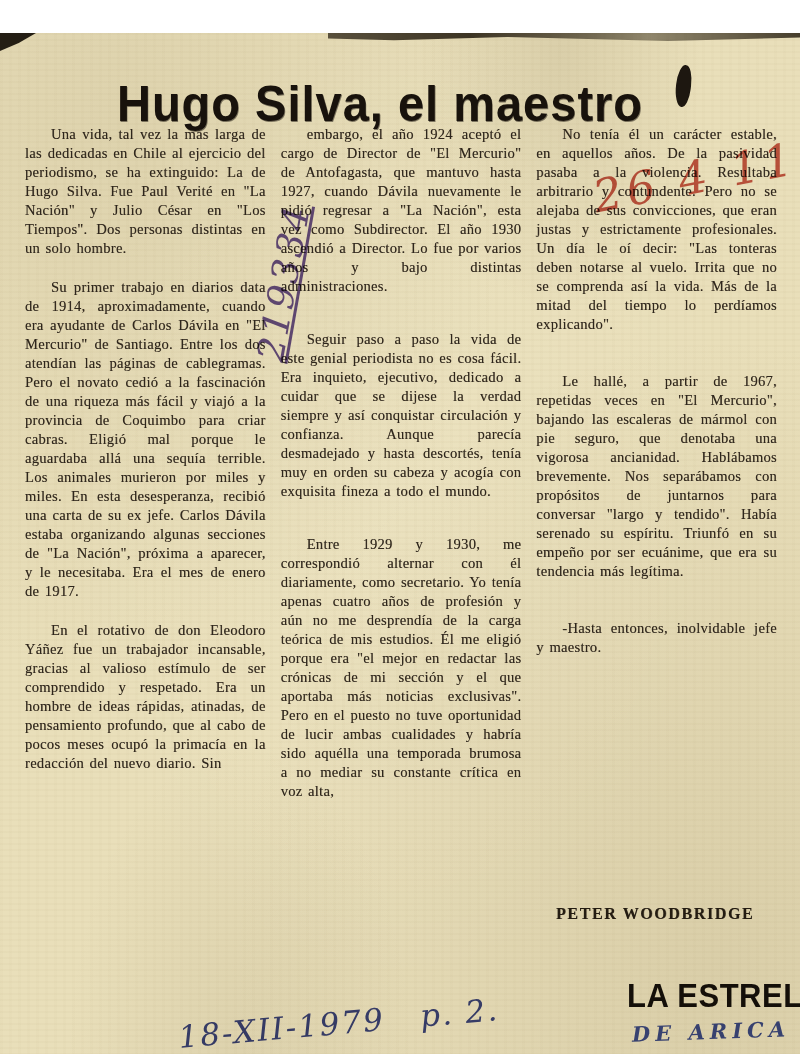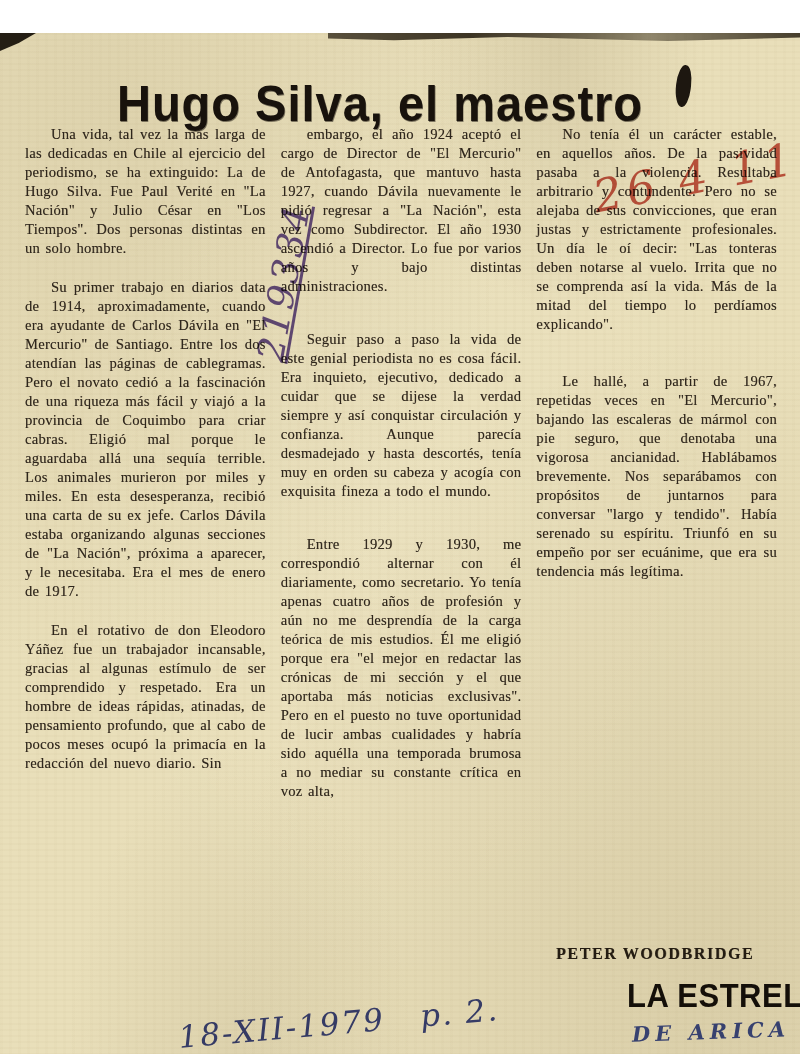--- a/index.html
+++ b/index.html
@@ -57,21 +57,21 @@
     text-align:justify;
     font-size:14.5px;line-height:19px;
     letter-spacing:0.3px;word-spacing:1.6px;
     color:#2e261c;
     text-shadow:0.3px 0.3px 0.5px rgba(60,45,30,0.45);
   }
   .col p{margin:0 0 20px;text-indent:26px;}
   .col.c2 p{margin-bottom:34px;}
   .col.c3 p{margin-bottom:38px;}
   .byline{
-    position:absolute;top:912px;left:556px;
+    position:absolute;top:872px;left:556px;
     font-weight:bold;font-size:16px;letter-spacing:1.6px;
     color:#241c12;white-space:nowrap;
     text-shadow:0.4px 0.4px 0.5px rgba(36,28,18,0.5);
   }
   .pubname{
     position:absolute;top:946px;left:627px;
     font-family:"Liberation Sans", sans-serif;
     font-weight:bold;font-size:31px;letter-spacing:0.5px;
     color:#140f09;white-space:nowrap;
     transform:scaleY(1.05);
@@ -113,30 +113,31 @@
   <div class="corner-mark"></div>
   <div class="top-edge-mark"></div>
   <div class="ink-blob"></div>
 
   <h1 class="headline">Hugo Silva, el maestro</h1>
 
   <div class="columns">
     <div class="col c1">
       <p>Una vida, tal vez la más larga de las dedicadas en Chile al ejercicio del periodismo, se ha extinguido: La de Hugo Silva. Fue Paul Verité en "La Nación" y Julio César en "Los Tiempos". Dos personas distintas en un solo hombre.</p>
       <p>Su primer trabajo en diarios data de 1914, aproximadamente, cuando era ayudante de Carlos Dávila en "El Mercurio" de Santiago. Entre los dos atendían las páginas de cablegramas. Pero el novato cedió a la fascinación de una riqueza más fácil y viajó a la provincia de Coquimbo para criar cabras. Eligió mal porque le aguardaba allá una sequía terrible. Los animales murieron por miles y miles. En esta desesperanza, recibió una carta de su ex jefe. Carlos Dávila estaba organizando algunas secciones de "La Nación", próxima a aparecer, y le necesitaba. Era el mes de enero de 1917.</p>
-      <p>En el rotativo de don Eleodoro Yáñez fue un trabajador incansable, gracias al algunas estímulo de ser comprendido y respetado. Era un hombre de ideas rápidas, atinadas, de pensamiento profundo, que al cabo de pocos meses ocupó la primacía en la redacción del nuevo diario. Sin</p>
+      <p>En el rotativo de don Eleodoro Yáñez fue un trabajador incansable, gracias al valioso estímulo de ser comprendido y respetado. Era un hombre de ideas rápidas, atinadas, de pensamiento profundo, que al cabo de pocos meses ocupó la primacía en la redacción del nuevo diario. Sin</p>
     </div>
     <div class="col c2">
       <p>embargo, el año 1924 aceptó el cargo de Director de "El Mercurio" de Antofagasta, que mantuvo hasta 1927, cuando Dávila nuevamente le pidió regresar a "La Nación", esta vez como Subdirector. El año 1930 ascendió a Director. Lo fue por varios años y bajo distintas administraciones.</p>
       <p>Seguir paso a paso la vida de este genial periodista no es cosa fácil. Era inquieto, ejecutivo, dedicado a cuidar que se dijese la verdad siempre y así conquistar circulación y confianza. Aunque parecía desmadejado y hasta descortés, tenía muy en orden su cabeza y acogía con exquisita fineza a todo el mundo.</p>
       <p>Entre 1929 y 1930, me correspondió alternar con él diariamente, como secretario. Yo tenía apenas cuatro años de profesión y aún no me desprendía de la carga teórica de mis estudios. Él me eligió porque era "el mejor en redactar las crónicas de mi sección y el que aportaba más noticias exclusivas". Pero en el puesto no tuve oportunidad de lucir ambas cualidades y habría sido aquélla una temporada brumosa a no mediar su constante crítica en voz alta,</p>
     </div>
     <div class="col c3">
       <p>No tenía él un carácter estable, en aquellos años. De la pasividad pasaba a la violencia. Resultaba arbitrario y contundente. Pero no se alejaba de sus convicciones, que eran justas y estrictamente profesionales. Un día le oí decir: "Las tonteras deben notarse al vuelo. Irrita que no se comprenda así la vida. Más de la mitad del tiempo lo perdíamos explicando".</p>
       <p>Le hallé, a partir de 1967, repetidas veces en "El Mercurio", bajando las escaleras de mármol con pie seguro, que denotaba una vigorosa ancianidad. Hablábamos brevemente. Nos separábamos con propósitos de juntarnos para conversar "largo y tendido". Había serenado su espíritu. Triunfó en su empeño por ser ecuánime, que era su tendencia más legítima.</p>
+      <p>-Hasta entonces, inolvidable jefe y maestro.</p>
     </div>
   </div>
 
   <div class="byline">PETER WOODBRIDGE</div>
   <div class="pubname">LA ESTRELLA</div>
 
   <div class="hand inventory-number">219334</div>
   <div class="hand red-number">26 4 11</div>
   <div class="hand date-note">18-XII-1979   p. 2.</div>
   <div class="hand pubplace">DE ARICA</div>

